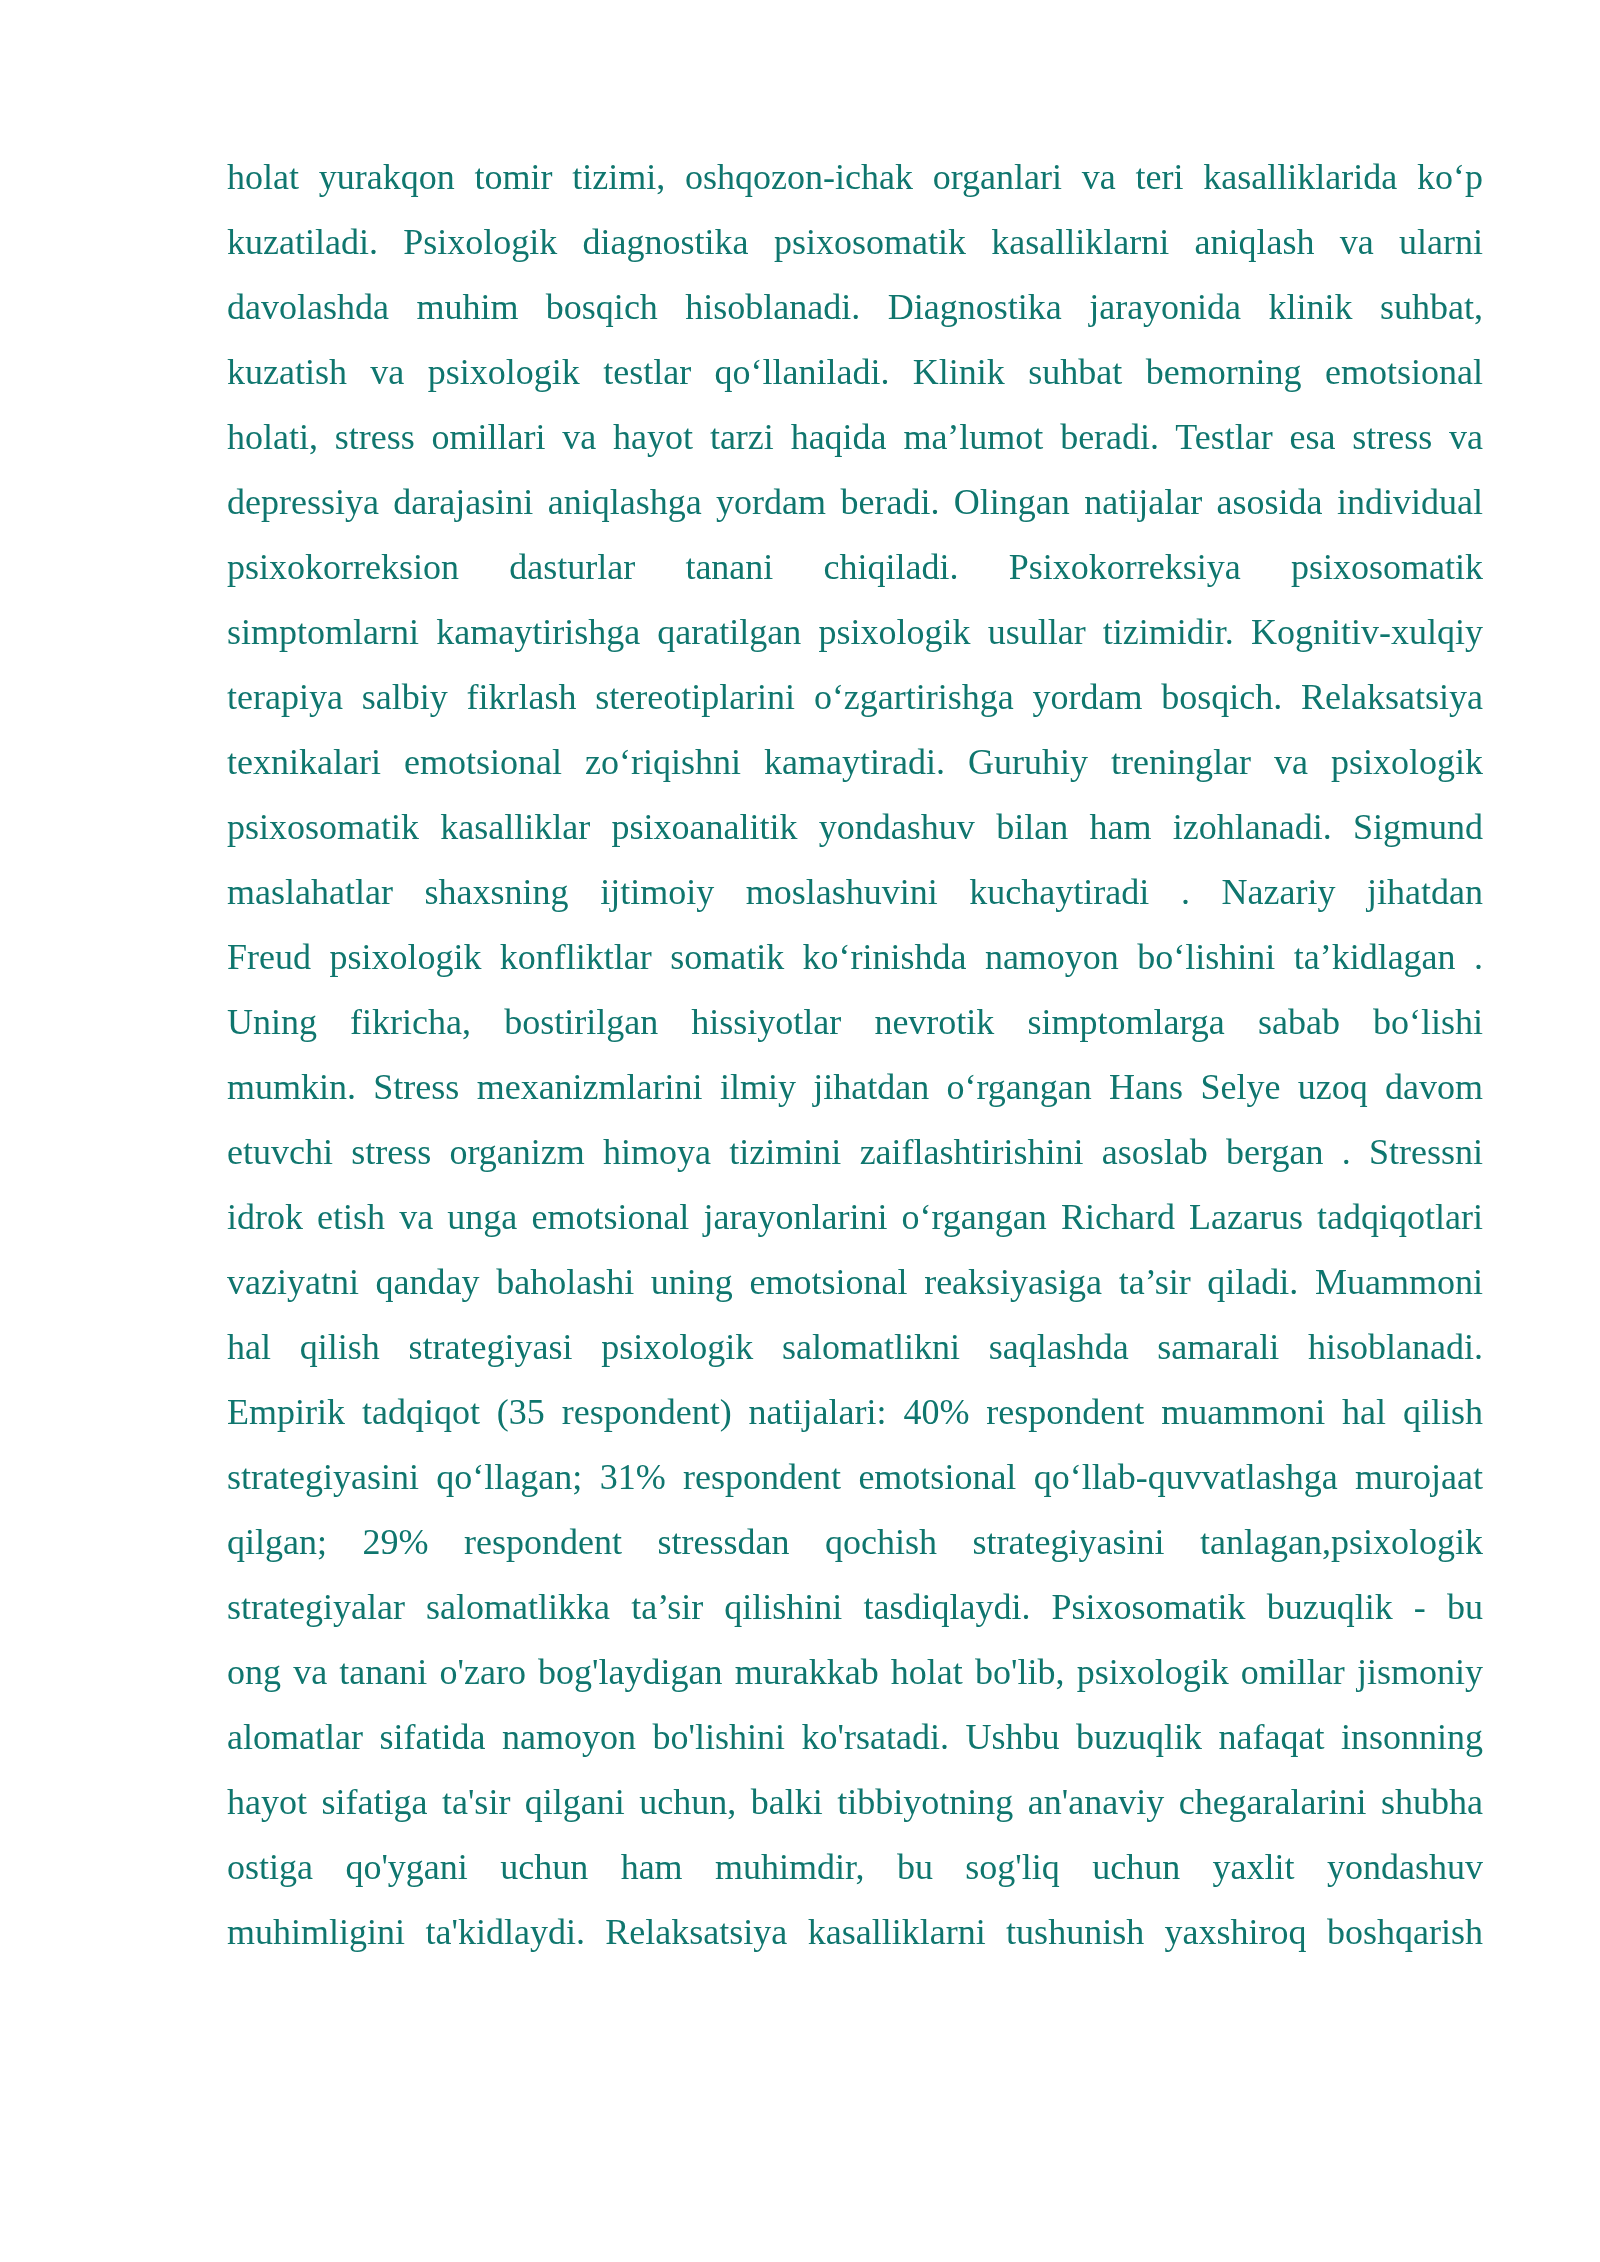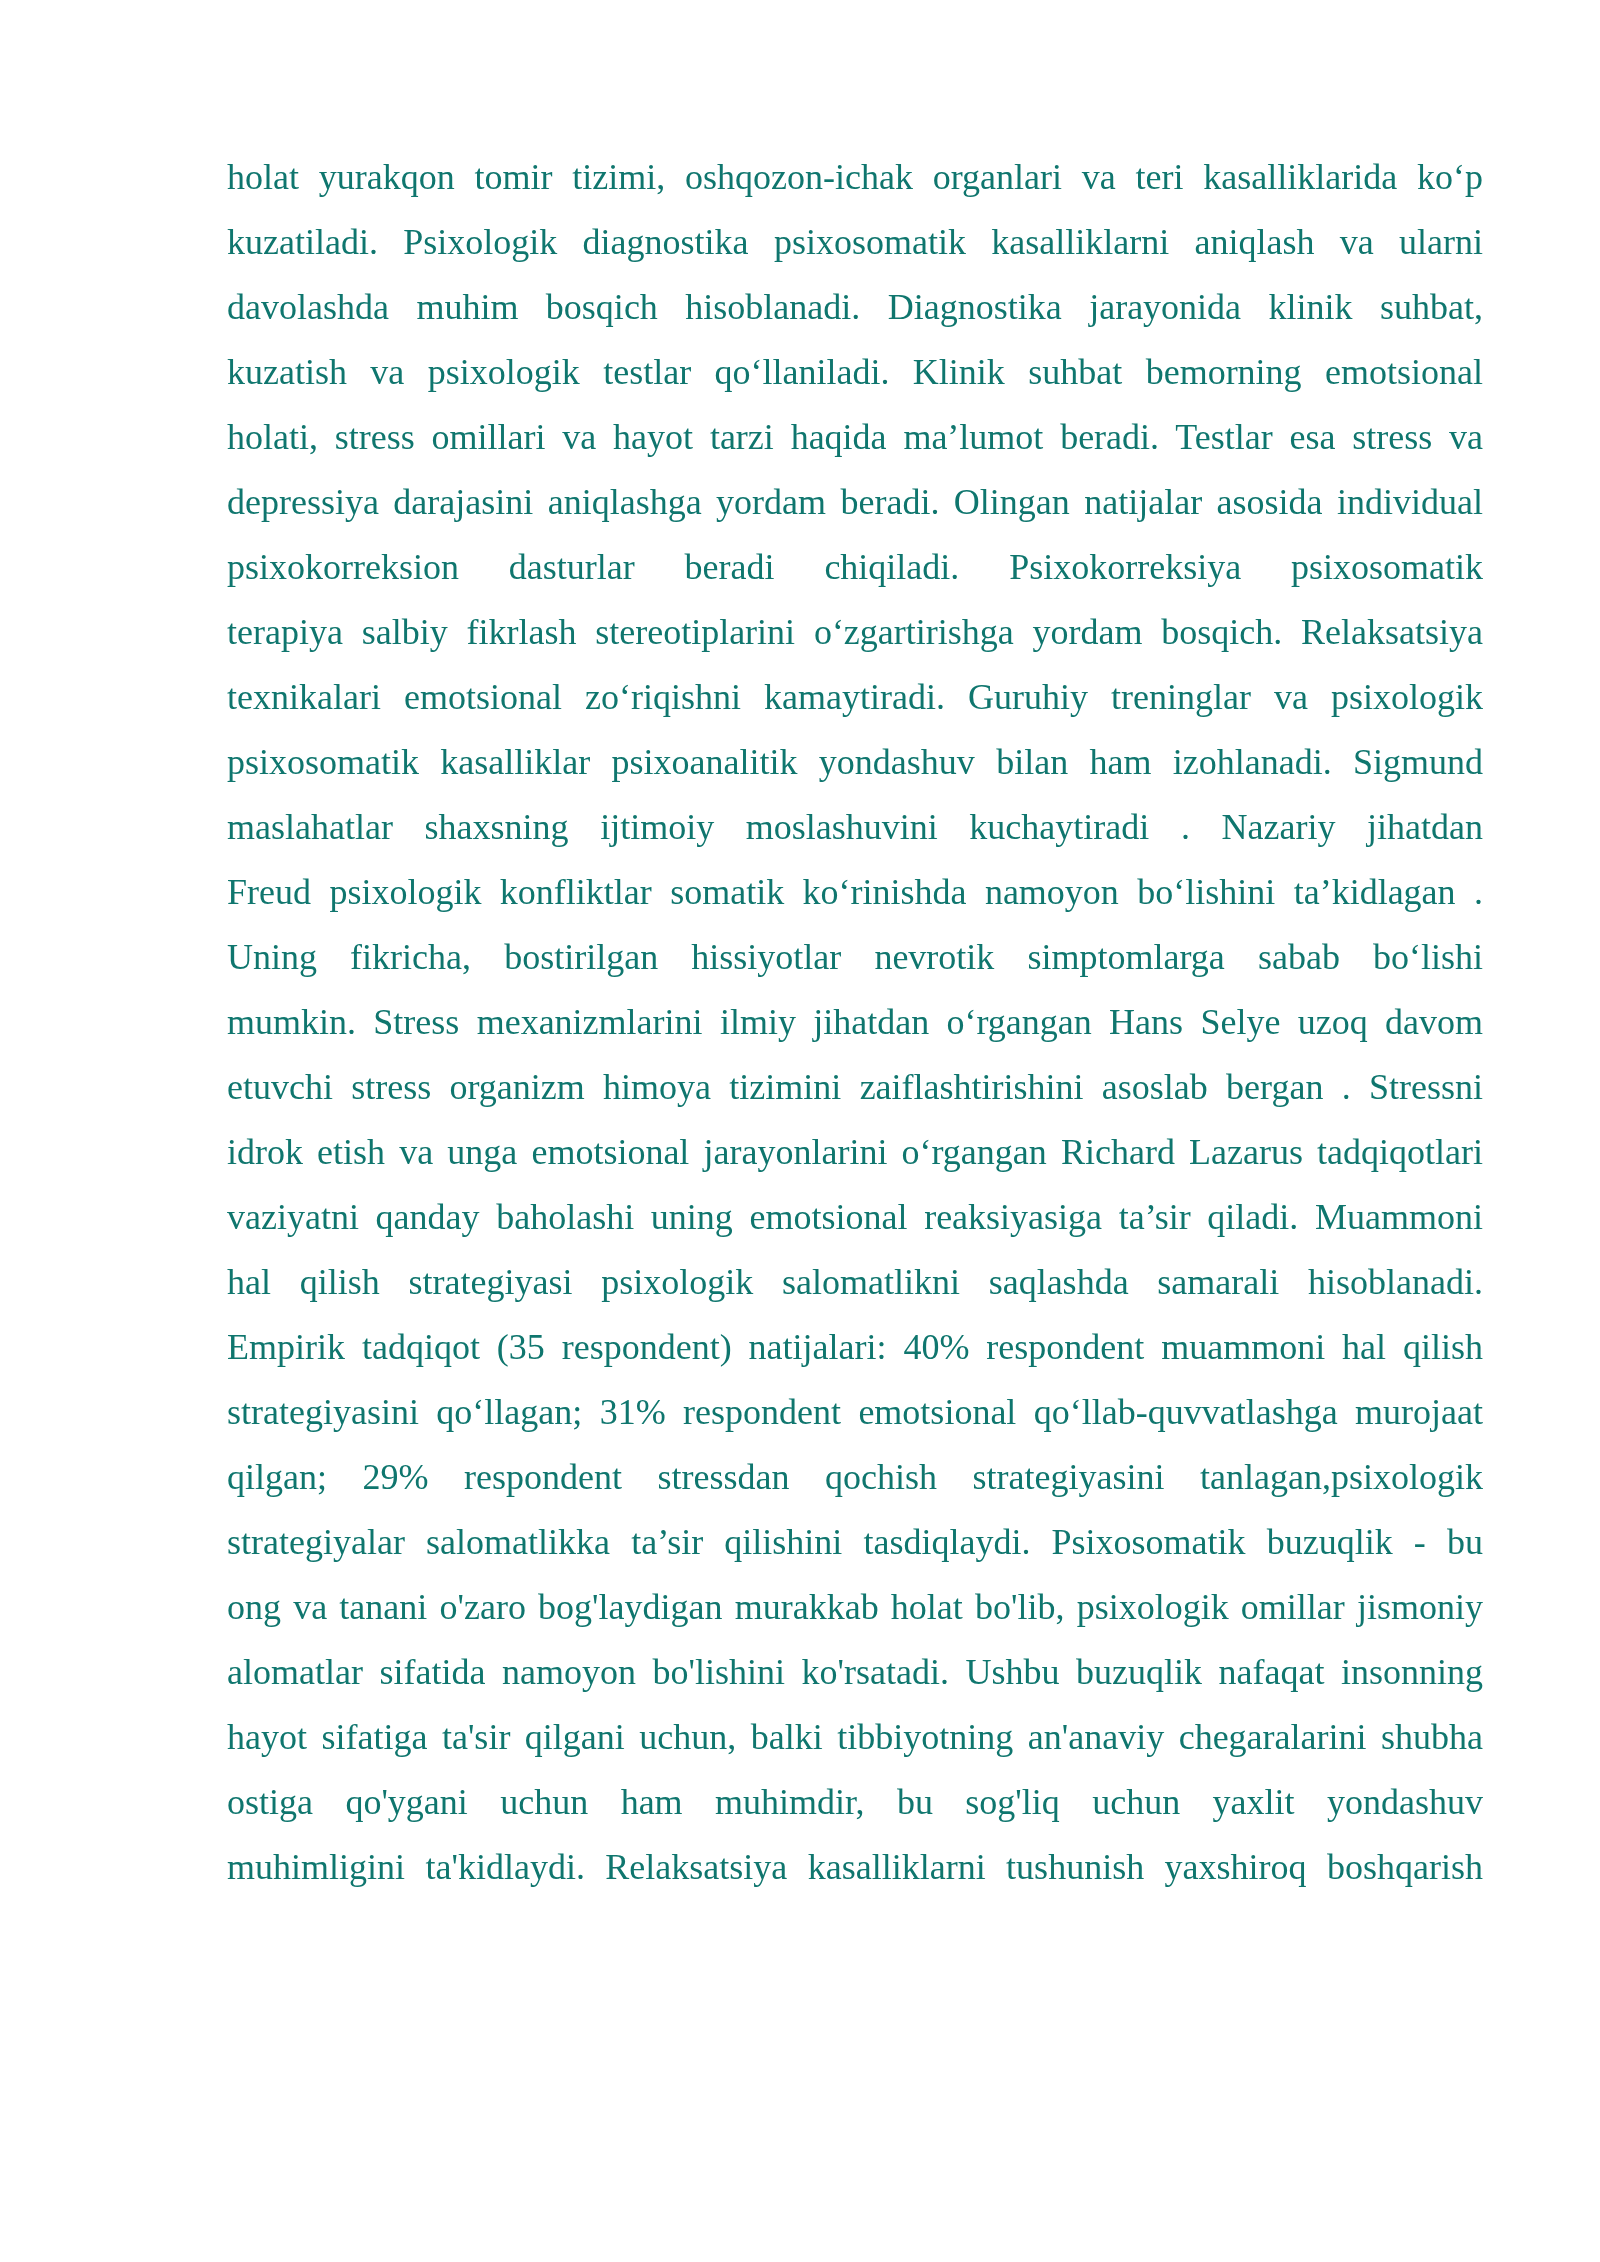--- a/index.html
+++ b/index.html
@@ -35,21 +35,22 @@
 <body>
 
 <div class="page">
   <div class="text-block">
     <div class="line">holat yurakqon tomir tizimi, oshqozon-ichak organlari va teri kasalliklarida koʻp</div>
     <div class="line">kuzatiladi. Psixologik diagnostika psixosomatik kasalliklarni aniqlash va ularni</div>
     <div class="line">davolashda muhim bosqich hisoblanadi. Diagnostika jarayonida klinik suhbat,</div>
     <div class="line">kuzatish va psixologik testlar qoʻllaniladi. Klinik suhbat bemorning emotsional</div>
     <div class="line">holati, stress omillari va hayot tarzi haqida ma’lumot beradi. Testlar esa stress va</div>
     <div class="line">depressiya darajasini aniqlashga yordam beradi. Olingan natijalar asosida individual</div>
-    <div class="line">psixokorreksion dasturlar beradi chiqiladi. Psixokorreksiya psixosomatik</div>
+    <div class="line">psixokorreksion dasturlar tanani chiqiladi. Psixokorreksiya psixosomatik</div>
+    <div class="line">simptomlarni kamaytirishga qaratilgan psixologik usullar tizimidir. Kognitiv-xulqiy</div>
     <div class="line">terapiya salbiy fikrlash stereotiplarini oʻzgartirishga yordam bosqich. Relaksatsiya</div>
     <div class="line">texnikalari emotsional zoʻriqishni kamaytiradi. Guruhiy treninglar va psixologik</div>
     <div class="line">psixosomatik kasalliklar psixoanalitik yondashuv bilan ham izohlanadi. Sigmund</div>
     <div class="line">maslahatlar shaxsning ijtimoiy moslashuvini kuchaytiradi . Nazariy jihatdan</div>
     <div class="line">Freud psixologik konfliktlar somatik koʻrinishda namoyon boʻlishini ta’kidlagan .</div>
     <div class="line">Uning fikricha, bostirilgan hissiyotlar nevrotik simptomlarga sabab boʻlishi</div>
     <div class="line">mumkin. Stress mexanizmlarini ilmiy jihatdan oʻrgangan Hans Selye uzoq davom</div>
     <div class="line">etuvchi stress organizm himoya tizimini zaiflashtirishini asoslab bergan . Stressni</div>
     <div class="line">idrok etish va unga emotsional jarayonlarini oʻrgangan Richard Lazarus tadqiqotlari</div>
     <div class="line">vaziyatni qanday baholashi uning emotsional reaksiyasiga ta’sir qiladi. Muammoni</div>

